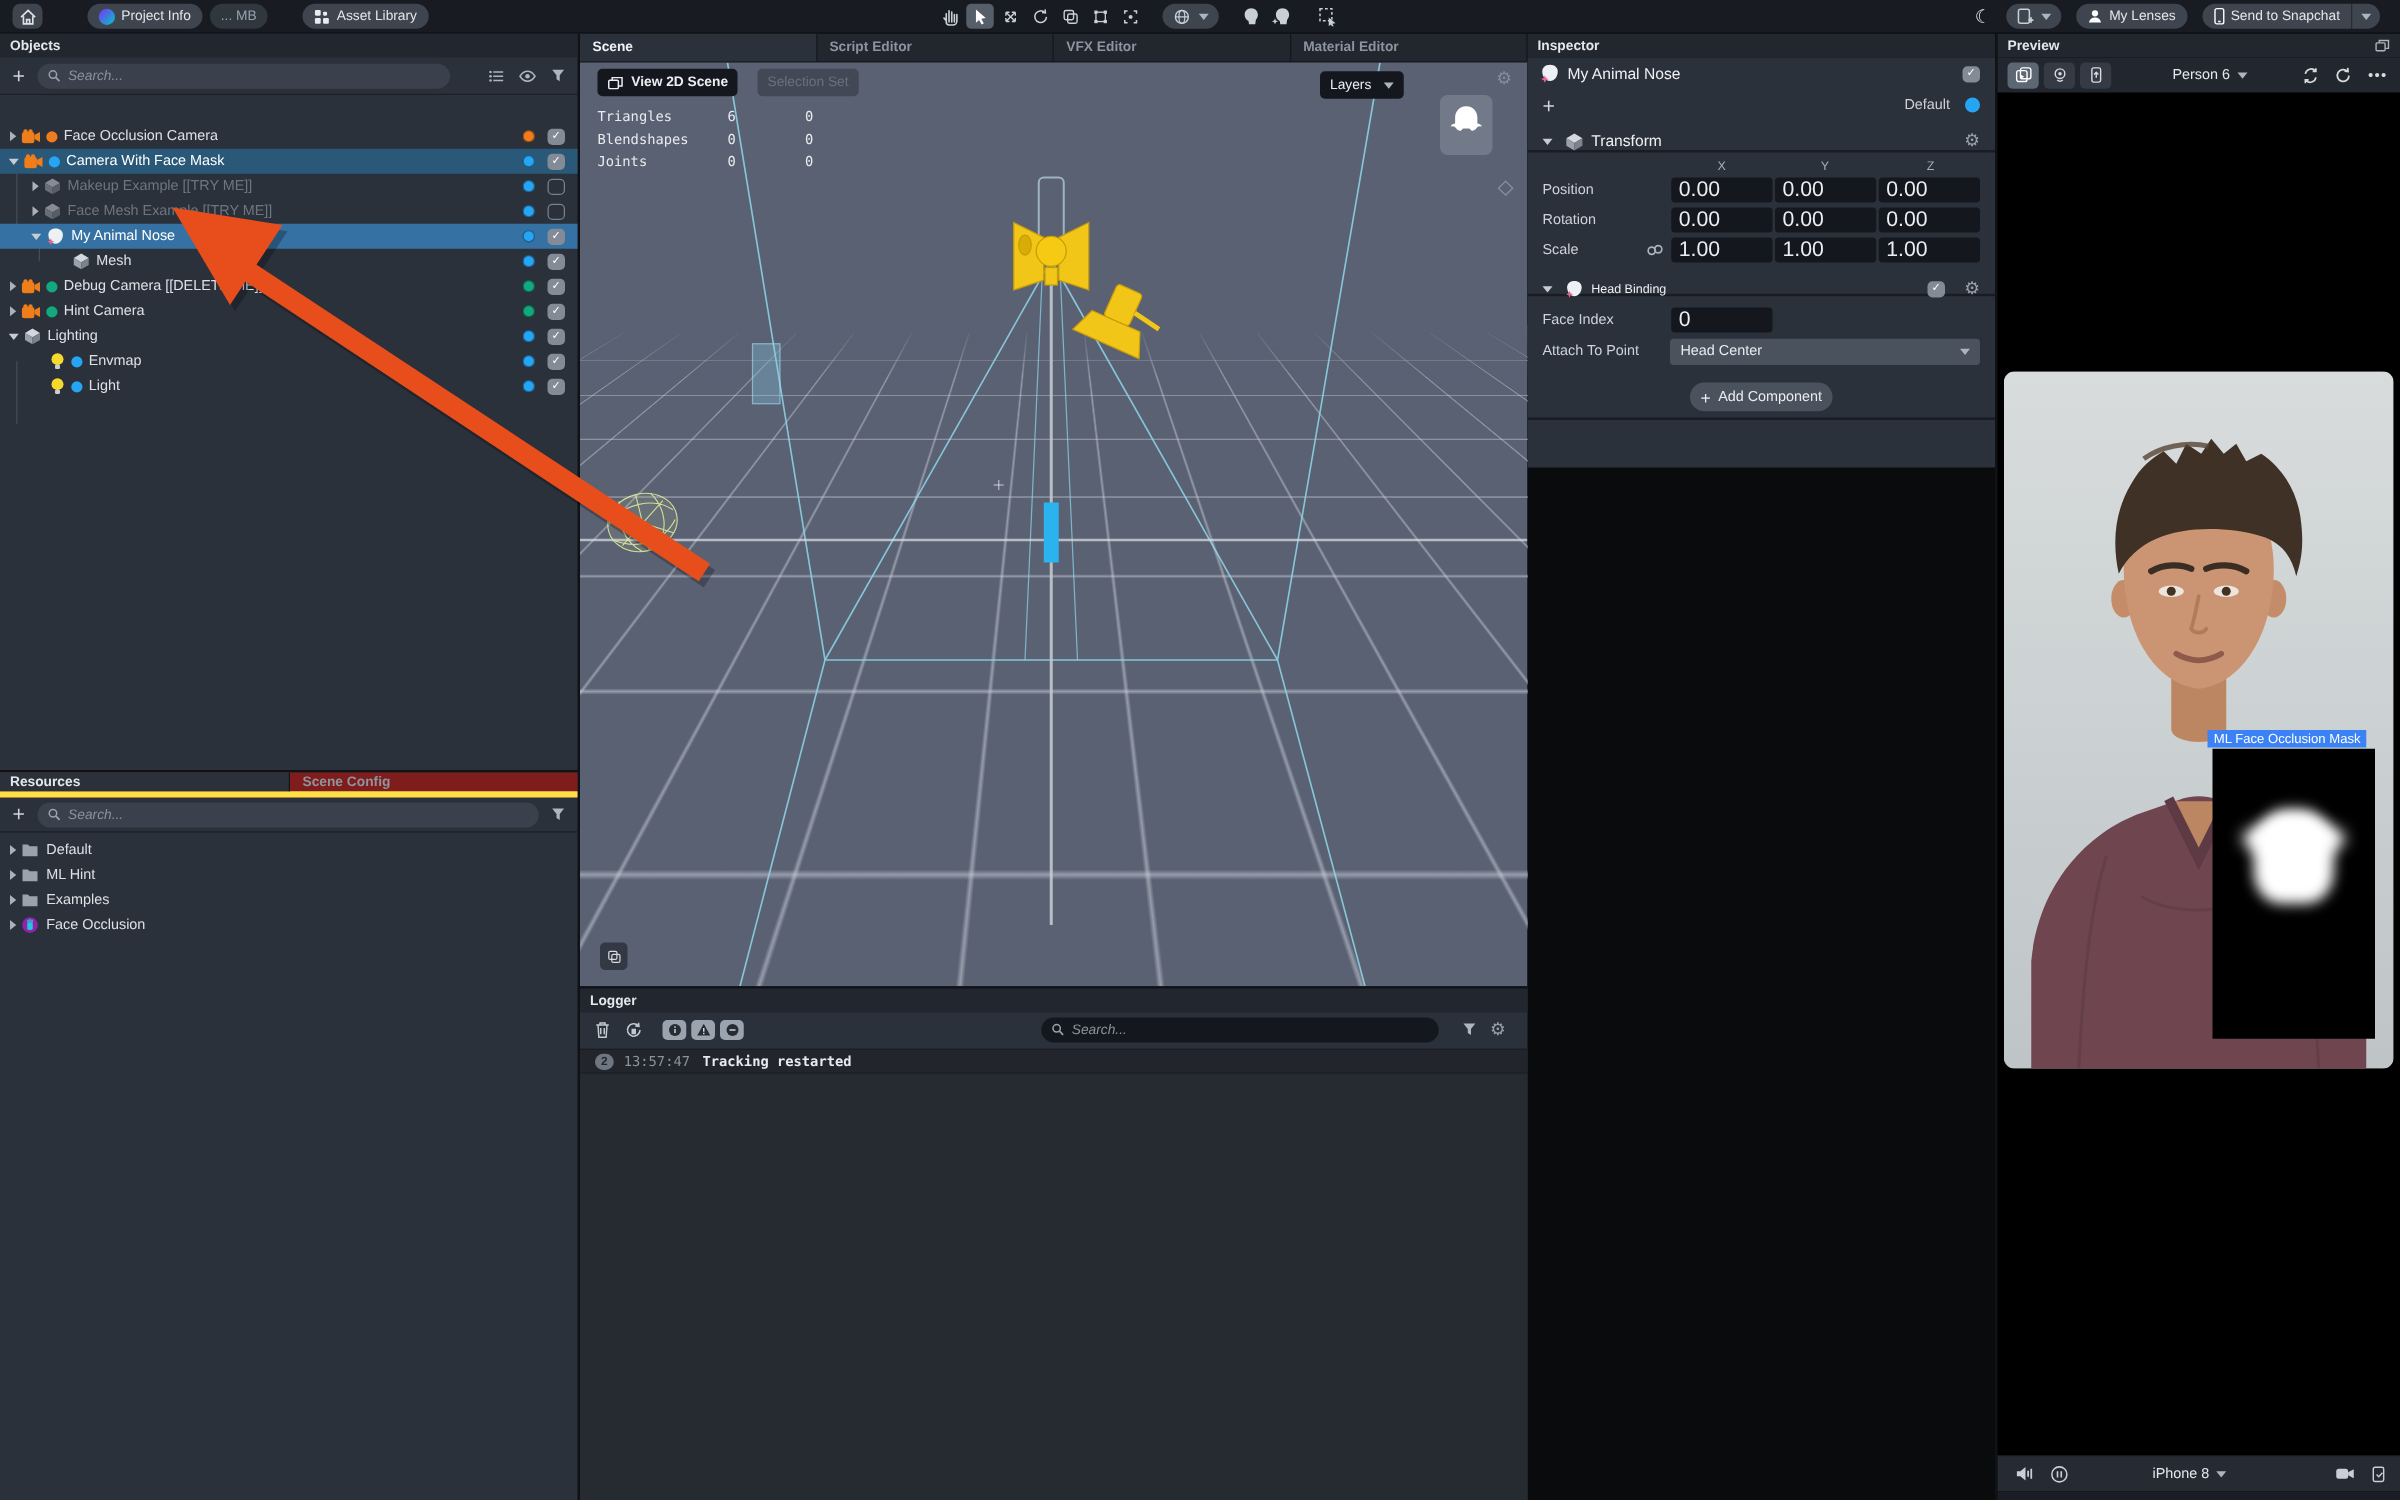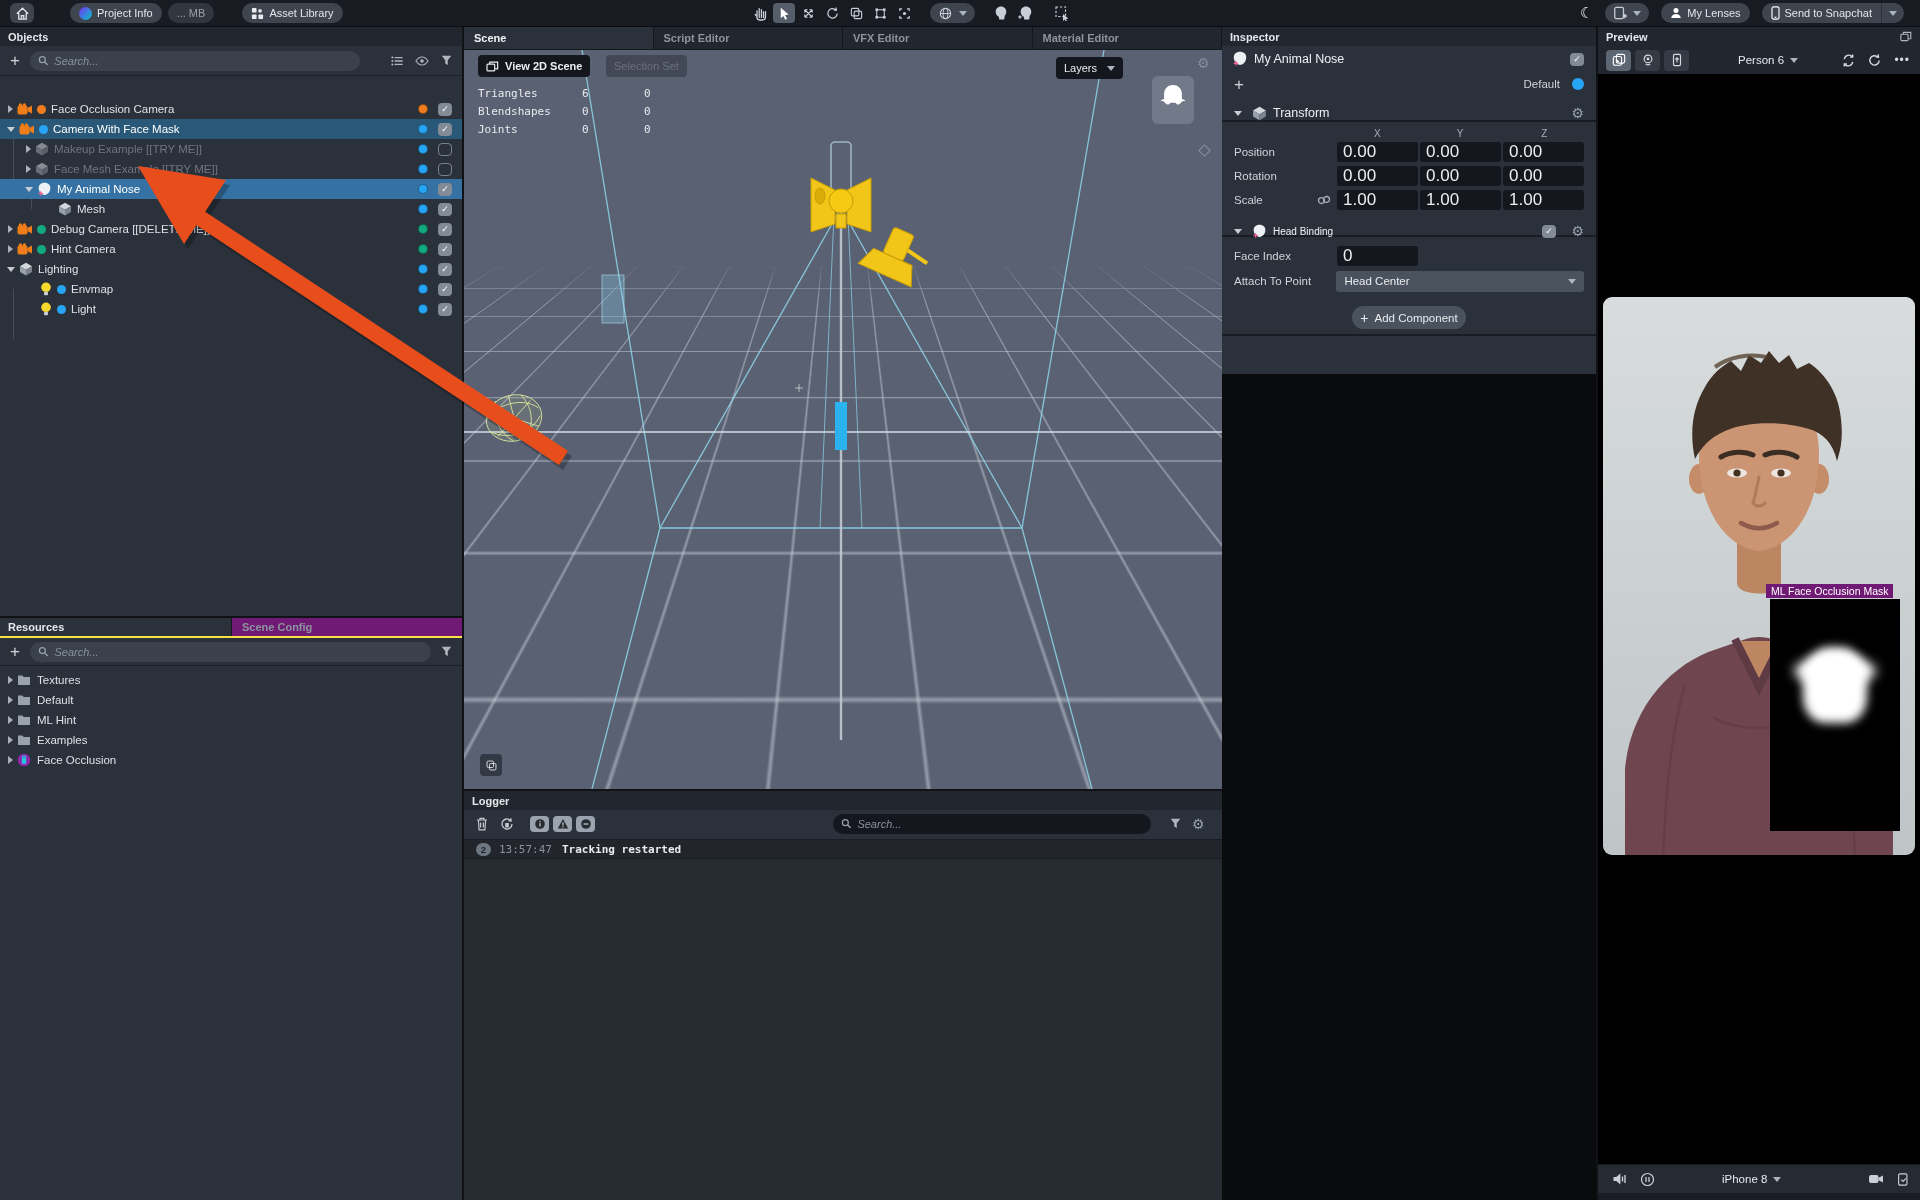--- a/index.html
+++ b/index.html
@@ -101,21 +101,21 @@
   .pvbtn { width:25px; height:21px; border-radius:4px; background:#343b44; display:flex;
     align-items:center; justify-content:center; color:#d7dbe0; margin-right:4px; }
   .pvbtn.active { background:#5d6673; color:#fff; }
   .photo { position:absolute; left:5px; top:270px; width:312px; height:558px; border-radius:9px;
     overflow:hidden; }
   .maskbox { position:absolute; background:#000; overflow:hidden; }
   .blob1 { position:absolute; left:33px; top:48px; width:64px; height:76px; background:#fff;
     border-radius:42% 42% 34% 34%; filter:blur(5px); }
   .blob2 { position:absolute; left:24px; top:58px; width:82px; height:28px; background:#fff;
     border-radius:50%; filter:blur(6px); }
-  .masklabel { position:absolute; background:#701a75; color:#fff; font-size:10.5px;
+  .masklabel { position:absolute; background:#3b82f6; color:#fff; font-size:10.5px;
     padding:1px 5px; white-space:nowrap; }
 
   svg.ic { display:block; }
   .chev { margin:0 4px 0 0; }
 </style>
 </head>
 <body>
 
 <svg width="0" height="0" style="position:absolute">
   <defs>
@@ -550,21 +550,21 @@
           </svg>
         <span class="ldot" style="background:#27a5f5"></span>
         <span>Light</span>
         <span class="rdot" style="background:#27a5f5"></span>
         <span class="cb">✓</span>
       </div>
     </div>
   </div>
 
   <div class="abs panel" style="left:0;top:616px;width:464px;height:584px;border-right:2px solid #101216;border-top:2px solid #101216">
-    <div style="display:flex;height:20px;background:#701a75;border-bottom:2px solid #fde047">
+    <div style="display:flex;height:20px;background:#7f1d1d;border-bottom:5px solid #fde047">
       <div style="width:232px;background:#2b313b;font-size:11px;font-weight:bold;color:#e4e7eb;display:flex;align-items:center;padding-left:8px;border-right:1px solid #14171c">
         <span>Resources</span>
       </div>
       <div style="flex:1;font-size:11px;font-weight:bold;color:#8d949e;display:flex;align-items:center;padding-left:10px">
         <span>Scene Config</span>
       </div>
     </div>
     <div class="flex" style="height:28px;padding:0 10px;border-bottom:1px solid #1d2127">
       <span class="plus">+</span>
       <div class="searchpill" style="flex:1;margin:0 10px">
@@ -573,28 +573,20 @@
           </svg>
         <input placeholder="Search..." style="">
       </div>
       <span style="color:#aeb5bd">
           <svg class="ic" width="11" height="11">
             <use href="#i-funnel"></use>
           </svg>
         </span>
     </div>
     <div style="padding-top:4px">
-      <div class="orow">
-        <span style="width:8px"></span>
-          <span class="chev tri-r"></span>
-        <svg class="ic" width="14" height="12" style="margin-right:6px">
-            <use href="#i-folder"></use>
-          </svg>
-        <span>Textures</span>
-      </div>
       <div class="orow">
         <span style="width:8px"></span>
           <span class="chev tri-r"></span>
         <svg class="ic" width="14" height="12" style="margin-right:6px">
             <use href="#i-folder"></use>
           </svg>
         <span>Default</span>
       </div>
       <div class="orow">
         <span style="width:8px"></span>

